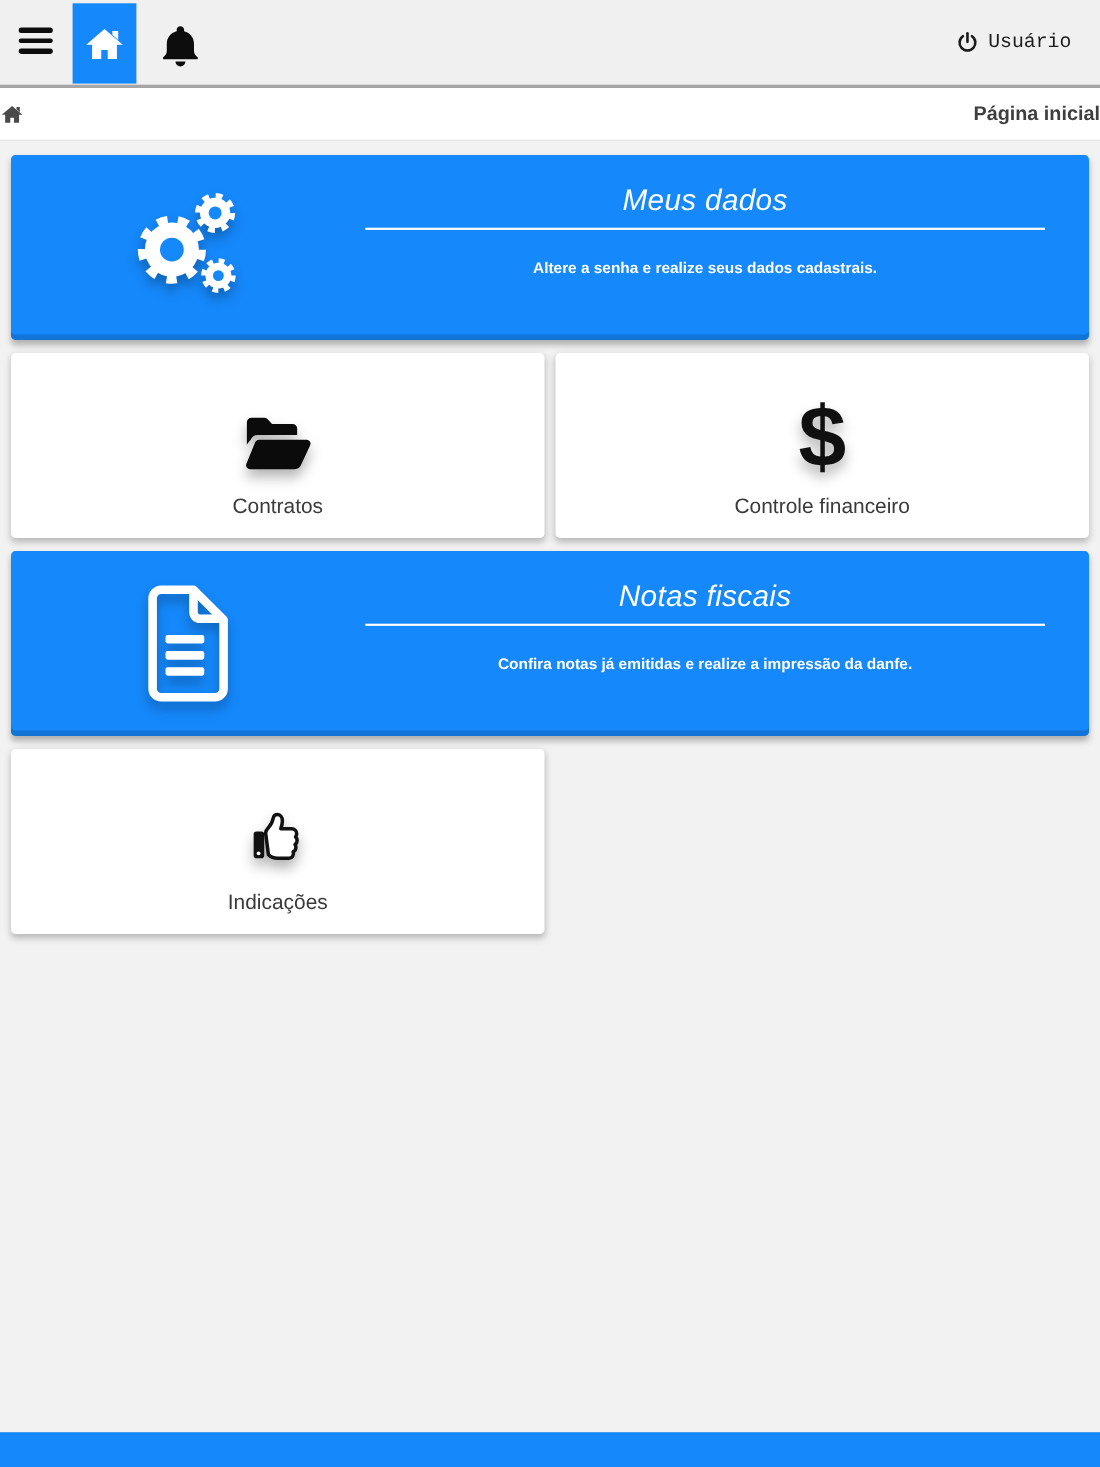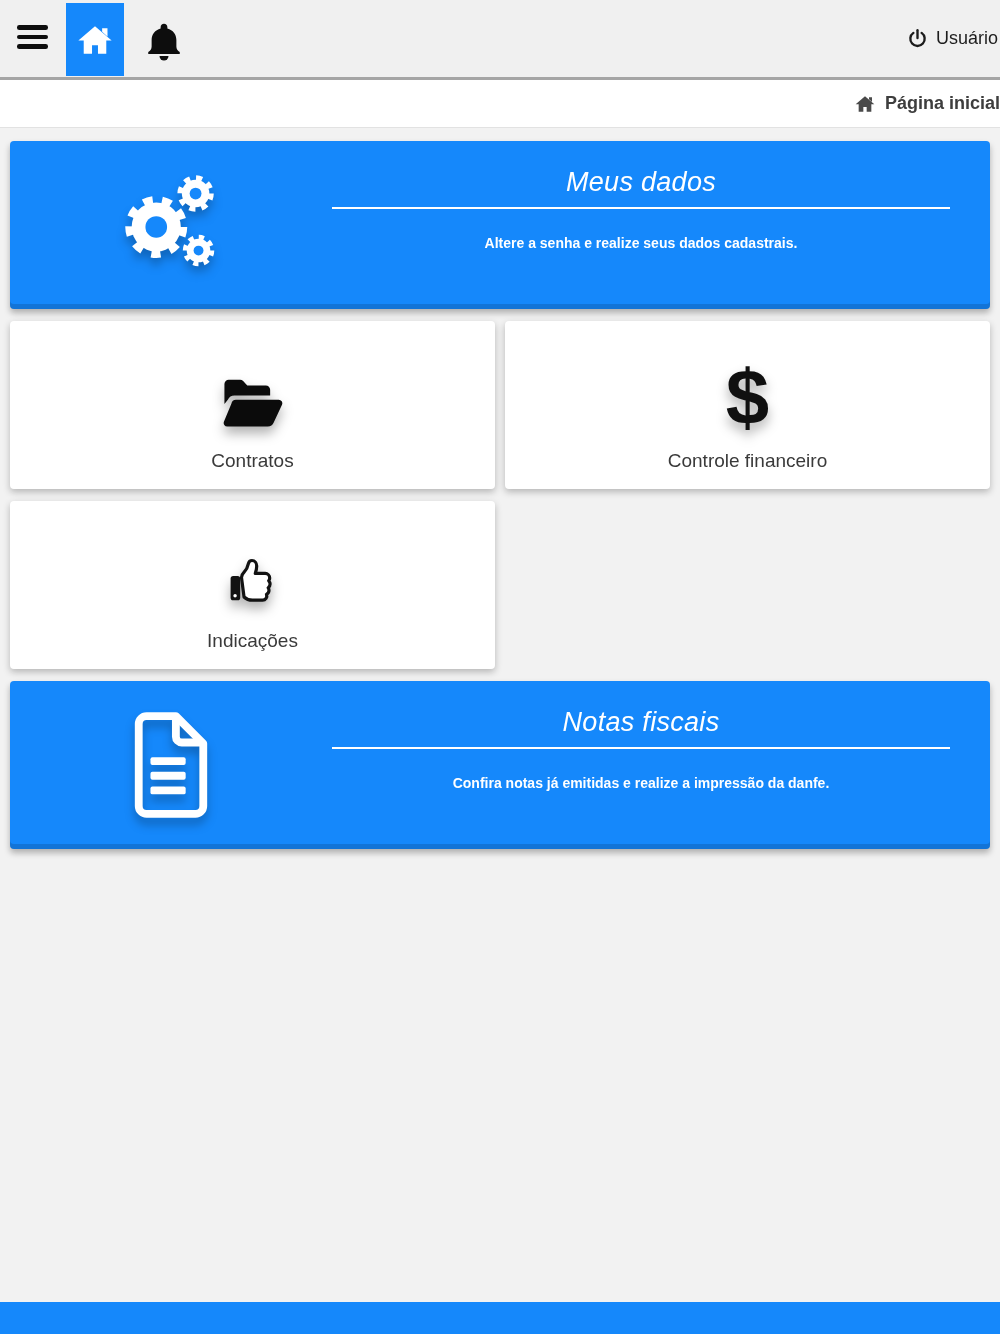--- a/index.html
+++ b/index.html
@@ -24,29 +24,29 @@
   .home-btn {
     position:absolute; left:66px; top:3px; width:58px; height:73px;
     background:var(--blue,#1588fb); border:none; cursor:pointer;
     display:flex; align-items:center; justify-content:center; padding:0;
   }
   .bell-btn {
     position:absolute; left:144px; top:19px; width:40px; height:44px;
     display:flex; align-items:center; justify-content:center; cursor:pointer;
   }
   .user-btn {
-    position:absolute; right:2px; top:0; height:77px;
+    position:absolute; right:26px; top:0; height:77px;
     display:flex; align-items:center; gap:8px; cursor:pointer;
-    font-size:18px; color:#1d1d1d;
+    font-size:18px; color:#1d1d1d;font-family:Liberation Mono, monospace;
   }
 
   
   .subheader {
     height:48px; background:#ffffff; border-bottom:1px solid #e2e2e2;
-    display:flex; align-items:center; justify-content:flex-end; gap:9px;
+    display:flex; align-items:center; justify-content:space-between; gap:9px;
   }
   .subheader .title { font-size:18px; font-weight:700; color:#3e3e3e; }
 
   
   .content { padding:13px 10px 0 10px; }
   .row { display:flex; gap:10px; margin-bottom:12px; }
   .spacer { flex:1; }
 
   .card { border-radius:4px; height:168px; flex:1; cursor:pointer; }
   .card.blue {
@@ -160,34 +160,20 @@
       </div>
       <div class="wlabel">Contratos</div>
     </div>
 
     <div class="card white">
       <div class="wicon">
         <div class="dollar">$</div>
       </div>
       <div class="wlabel">Controle financeiro</div>
     </div>
-  </div>
-
-  <div class="row">
-    <div class="card white" style="max-width:485px;">
-      <div class="wicon">
-        <svg class="icon-shadow" width="64" height="66" viewBox="0 0 100 100">
-          <rect x="15" y="42" width="15" height="38" rx="4" fill="#121212"></rect>
-          <circle cx="22" cy="73" r="2.7" fill="#ffffff"></circle>
-          <path d="M36 75 q5 5 13 5 h16 a6.5 6.5 0 0 0 6 -9 a7 7 0 0 0 4 -6.4 a7 7 0 0 0 -1.3 -4 a7 7 0 0 0 3 -5.8 a7 7 0 0 0 -2.2 -5.1 a7 7 0 0 0 1.6 -4.5 a7 7 0 0 0 -7 -7 H53.5 c1.4 -3.8 2.3 -7.9 2.3 -11.6 c0 -4.6 -3 -8.6 -7.4 -8.6 c-2.9 0 -4.9 1.9 -5.6 5 c-1 4.7 -2.7 9.2 -6.4 12.9 c-2.5 2.5 -4.4 5 -4.4 8.7 Z" fill="#ffffff" stroke="#121212" stroke-width="5" stroke-linejoin="round"></path>
-        </svg>
-      </div>
-      <div class="wlabel">Indicações</div>
-    </div>
-    <div class="spacer"></div>
   </div>
 
   <div class="row">
     <div class="card blue">
       <div class="icon-col">
         <svg class="icon-shadow-blue" width="88" height="110" viewBox="0 0 90 110">
           <path d="M20 5 H50 L78 33 V97 a8 8 0 0 1 -8 8 H20 a8 8 0 0 1 -8 -8 V13 a8 8 0 0 1 8 -8 Z" fill="none" stroke="#ffffff" stroke-width="8" stroke-linejoin="round"></path>
           <path d="M50 6 V26 a6 6 0 0 0 6 6 H77" fill="none" stroke="#ffffff" stroke-width="8"></path>
           <rect x="24" y="47" width="36" height="8" rx="2" fill="#ffffff"></rect>
           <rect x="24" y="62" width="36" height="8" rx="2" fill="#ffffff"></rect>
@@ -195,15 +181,29 @@
         </svg>
       </div>
       <div class="text-col">
         <div class="blue-title">Notas fiscais</div>
         <div class="blue-hr"></div>
         <div class="blue-sub">Confira notas já emitidas e realize a impressão da danfe.</div>
       </div>
     </div>
   </div>
 
+  <div class="row">
+    <div class="card white" style="max-width:485px;">
+      <div class="wicon">
+        <svg class="icon-shadow" width="64" height="66" viewBox="0 0 100 100">
+          <rect x="15" y="42" width="15" height="38" rx="4" fill="#121212"></rect>
+          <circle cx="22" cy="73" r="2.7" fill="#ffffff"></circle>
+          <path d="M36 75 q5 5 13 5 h16 a6.5 6.5 0 0 0 6 -9 a7 7 0 0 0 4 -6.4 a7 7 0 0 0 -1.3 -4 a7 7 0 0 0 3 -5.8 a7 7 0 0 0 -2.2 -5.1 a7 7 0 0 0 1.6 -4.5 a7 7 0 0 0 -7 -7 H53.5 c1.4 -3.8 2.3 -7.9 2.3 -11.6 c0 -4.6 -3 -8.6 -7.4 -8.6 c-2.9 0 -4.9 1.9 -5.6 5 c-1 4.7 -2.7 9.2 -6.4 12.9 c-2.5 2.5 -4.4 5 -4.4 8.7 Z" fill="#ffffff" stroke="#121212" stroke-width="5" stroke-linejoin="round"></path>
+        </svg>
+      </div>
+      <div class="wlabel">Indicações</div>
+    </div>
+    <div class="spacer"></div>
+  </div>
+
 </div>
 
 <div class="bottom-peek"></div>
 
 </body></html>

